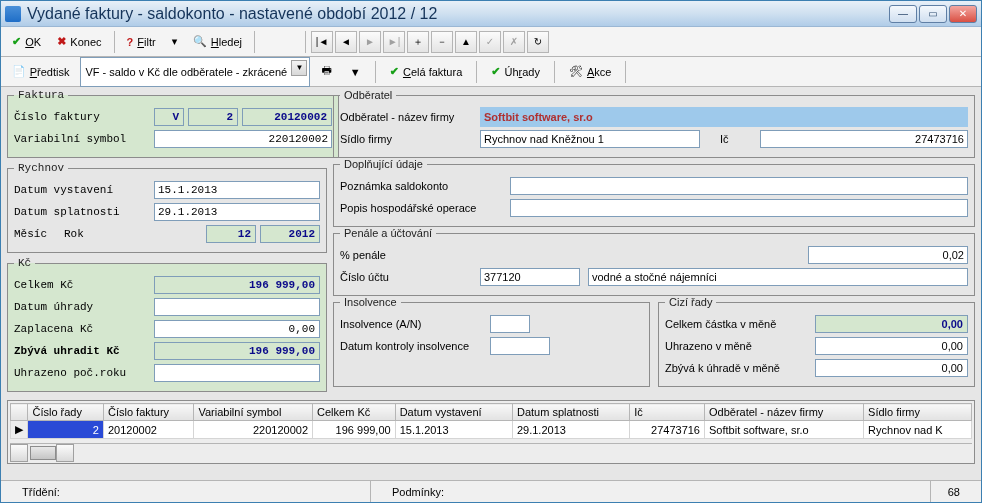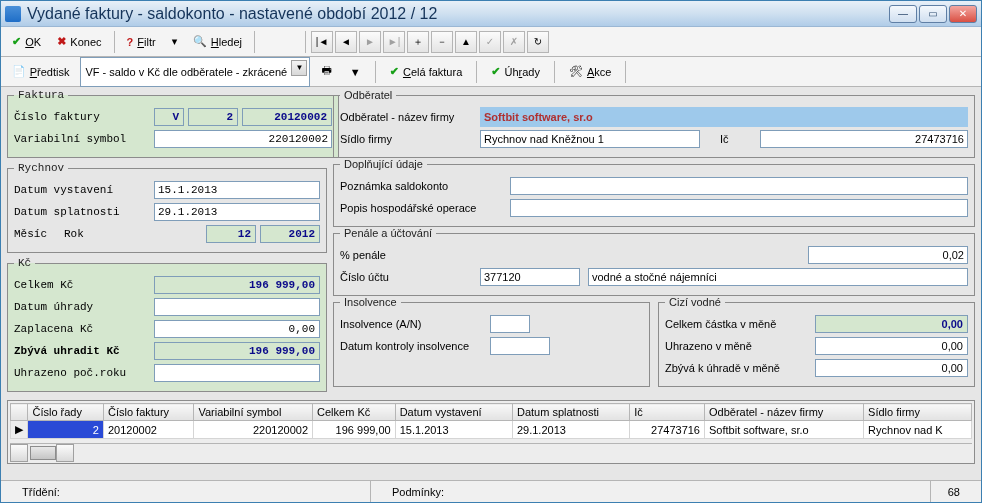--- a/index.html
+++ b/index.html
@@ -414,21 +414,21 @@
               <label style="flex:0 0 150px">Insolvence (A/N)</label>
               <input type="text" style="width: 40px;" value="">
             </div>
             <div class="field-row">
               <label style="flex:0 0 150px">Datum kontroly insolvence</label>
               <input type="text" style="width: 60px;" value="">
             </div>
           </fieldset>
 
           <fieldset>
-            <legend>Cizí vodné</legend>
+            <legend>Cizí řady</legend>
             <div class="field-row">
               <label class="short" style="flex:0 0 150px">Celkem částka v měně</label>
               <div class="val-box val-green" style="flex:1">0,00</div>
             </div>
             <div class="field-row">
               <label class="short" style="flex:0 0 150px">Uhrazeno v měně</label>
               <div class="val-box val-white" style="flex:1">0,00</div>
             </div>
             <div class="field-row">
               <label class="short" style="flex:0 0 150px">Zbývá k úhradě v měně</label>

